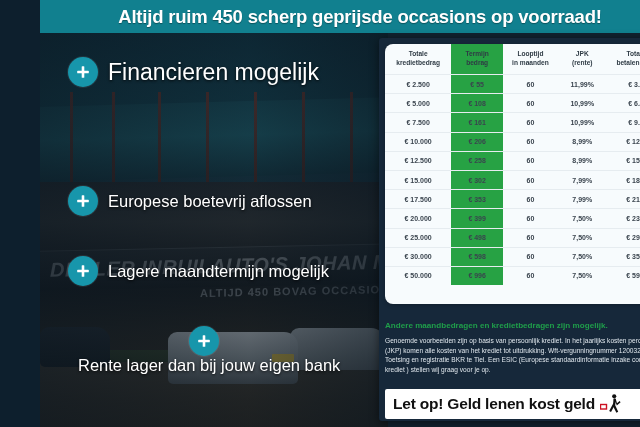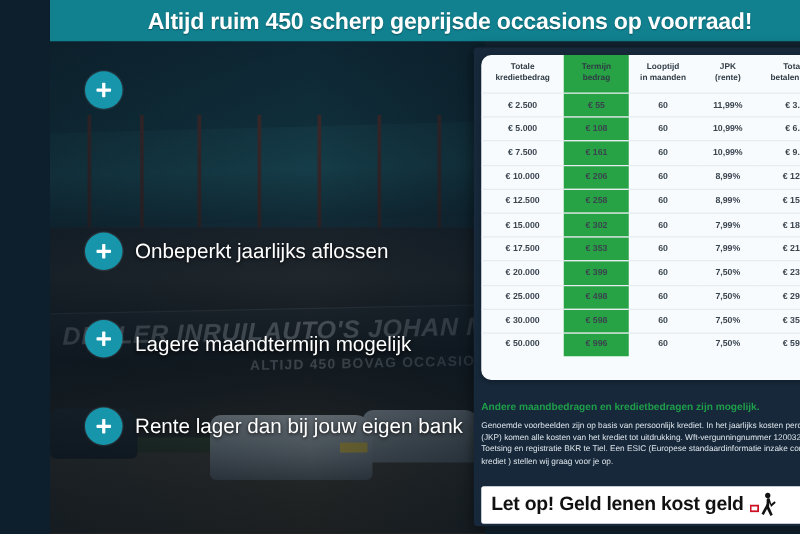--- a/index.html
+++ b/index.html
@@ -104,22 +104,22 @@
   .feat-text { color: #ffffff; margin-left: 10px; text-shadow: 0 1px 3px rgba(0,0,0,.85); }
 
   .f1 { left: 28px; top: 24px; }
   .f1 .stack { margin-left: 10px; }
   .f1 .line1 { font-size: 23px; font-weight: 400; line-height: 27px; color:#fff;
                text-shadow: 0 1px 3px rgba(0,0,0,.85); white-space: nowrap; }
   .f1 .line2 { font-size: 23px; font-weight: 700; line-height: 28px; color:#fff;
                text-shadow: 0 1px 3px rgba(0,0,0,.85); text-align: center; white-space: nowrap; }
 
   .f2 { left: 28px; top: 153px; }
-  .f3 { left: 28px; top: 223px; align-items: flex-end; }
-  .f4 { left: 28px; top: 293px; }
+  .f3 { left: 28px; top: 223px; }
+  .f4 { left: 28px; top: 293px; flex-direction: column; }
   .f2 .feat-text, .f3 .feat-text, .f4 .feat-text { font-size: 16.5px; font-weight: 400; white-space: nowrap; }
 
   
   .panel {
     position: absolute; left: 339px; top: 38px; width: 293px; height: 383px;
     background: #16283a;
     border-radius: 3px;
     box-shadow: 0 2px 10px rgba(0,0,0,.5);
   }
   .card {
@@ -207,32 +207,32 @@
   <div class="features">
 
     <div class="feature f1">
       <span class="bullet">
         <svg width="16" height="16" viewBox="0 0 16 16" aria-hidden="true">
           <rect x="6.7" y="2.2" width="2.6" height="11.6" rx="0.6" fill="#ffffff"></rect>
           <rect x="2.2" y="6.7" width="11.6" height="2.6" rx="0.6" fill="#ffffff"></rect>
         </svg>
       </span>
       <span class="stack">
-        <br>
+        <span class="line1">Financieren mogelijk</span><br>
       </span>
     </div>
 
     <div class="feature f2">
       <span class="bullet">
         <svg width="16" height="16" viewBox="0 0 16 16" aria-hidden="true">
           <rect x="6.7" y="2.2" width="2.6" height="11.6" rx="0.6" fill="#ffffff"></rect>
           <rect x="2.2" y="6.7" width="11.6" height="2.6" rx="0.6" fill="#ffffff"></rect>
         </svg>
       </span>
-      <span class="feat-text">Onbeperkt jaarlijks aflossen</span>
+      <span class="feat-text">Europese boetevrij aflossen</span>
     </div>
 
     <div class="feature f3">
       <span class="bullet">
         <svg width="16" height="16" viewBox="0 0 16 16" aria-hidden="true">
           <rect x="6.7" y="2.2" width="2.6" height="11.6" rx="0.6" fill="#ffffff"></rect>
           <rect x="2.2" y="6.7" width="11.6" height="2.6" rx="0.6" fill="#ffffff"></rect>
         </svg>
       </span>
       <span class="feat-text">Lagere maandtermijn mogelijk</span>

